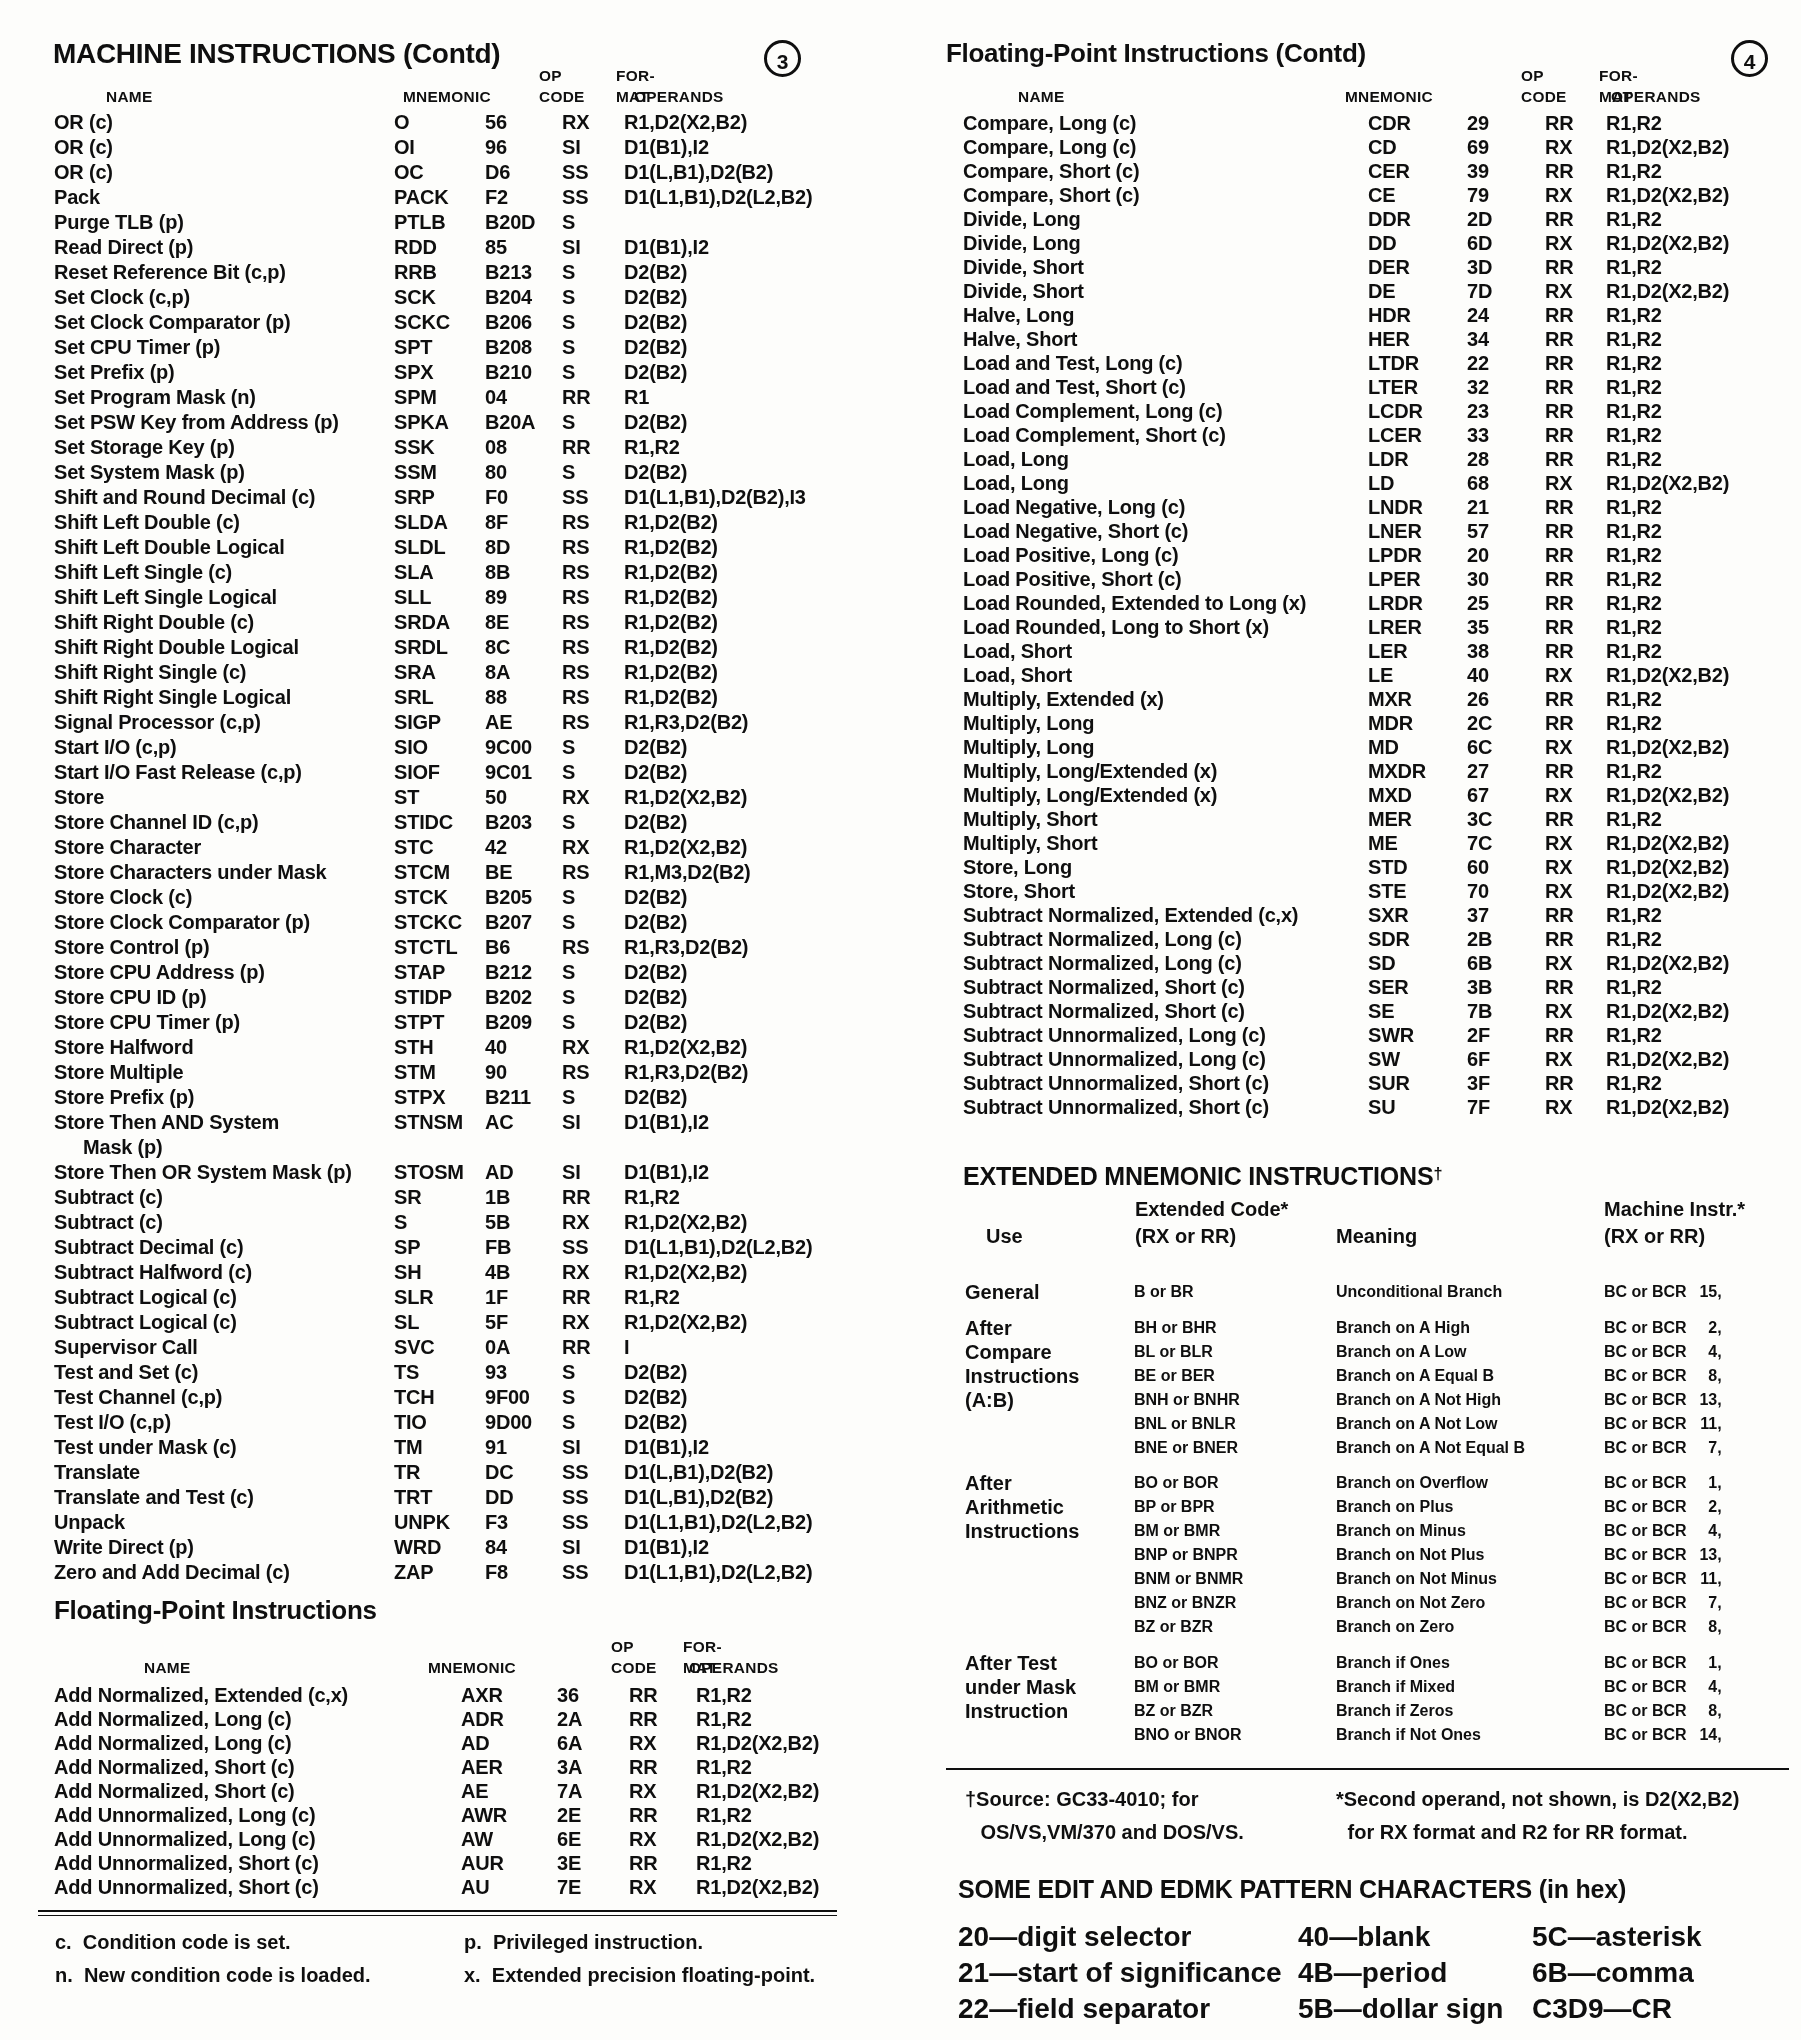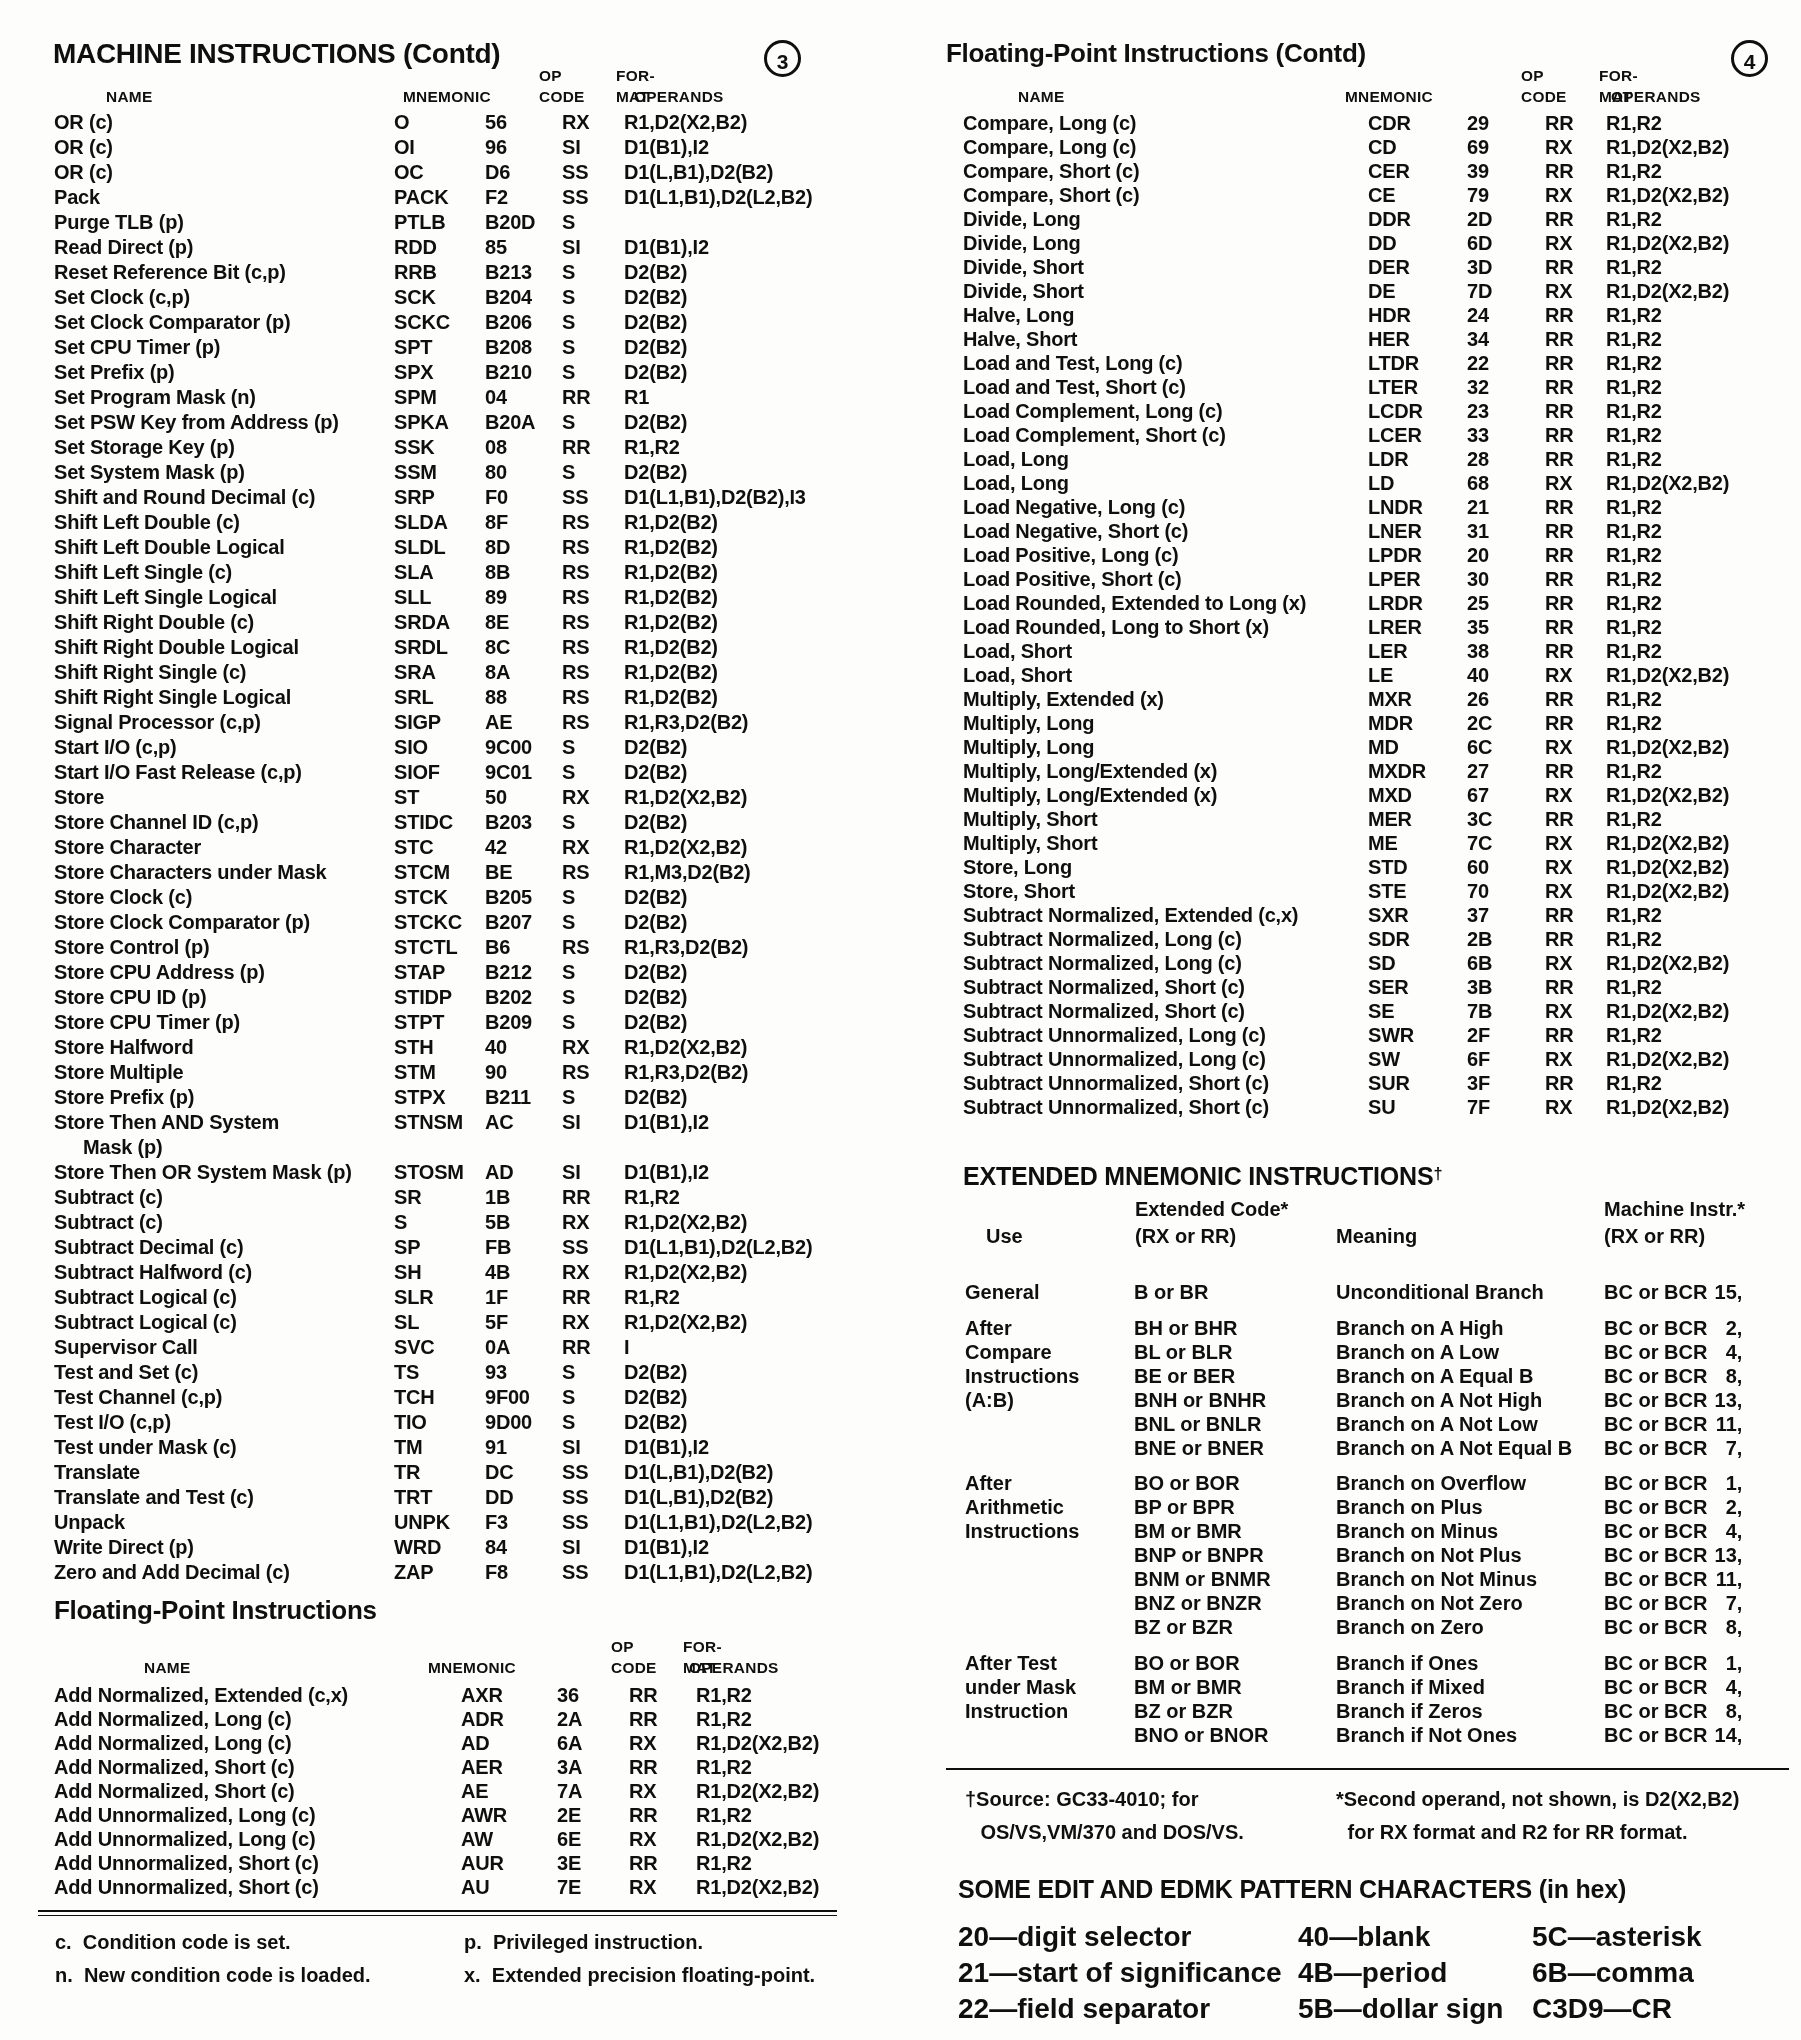--- a/index.html
+++ b/index.html
@@ -26,21 +26,21 @@
   .it{}
   .l2{padding-left:29px}
   .rule{border:0;background:none}
   .rule-double{height:2.9px;border-top:2.9px solid #0f0f0f;border-bottom:1.9px solid #0f0f0f}
   .rule-single{height:0;border-top:2.9px solid #0f0f0f}
   .fn{font-size:20px;line-height:33px;white-space:nowrap}
   .ext-group{display:flex;margin-top:11.5px}
   .ext-group:first-child{margin-top:10px}
   .ext-use{width:169px;flex:0 0 169px;font-size:20px;line-height:24px;white-space:nowrap}
   .ext-rows{flex:1}
-  .ext-row{display:grid;grid-template-columns:202px 268px 1fr;font-size:20px;line-height:24px;white-space:nowrap}
+  .ext-row{display:grid;grid-template-columns:202px 268px 1fr;font-size:16px;line-height:24px;white-space:nowrap}
   .mnum{display:inline-block;width:35px;text-align:right}
   .edit-col{font-size:28px;line-height:36px;white-space:nowrap}
   sup.dag{font-size:16.3px;vertical-align:5.8px}
 </style>
 </head>
 <body>
 
 <div class="abs title" style="left:53px;top:38px">MACHINE INSTRUCTIONS (Contd)</div>
 <div class="abs badge" style="left:764px;top:40px">3</div>
 
@@ -853,21 +853,21 @@
       <div class="c">LNDR</div>
       <div class="c">21</div>
       <div class="c">RR</div>
       <div class="c">R1,R2</div>
     </div>
     <div class="irow">
       <div>
         <div><span>Load Negative, Short</span> (c)</div>
       </div>
       <div class="c">LNER</div>
-      <div class="c">31</div>
+      <div class="c">57</div>
       <div class="c">RR</div>
       <div class="c">R1,R2</div>
     </div>
     <div class="irow">
       <div>
         <div><span>Load Positive, Long</span> (c)</div>
       </div>
       <div class="c">LPDR</div>
       <div class="c">20</div>
       <div class="c">RR</div>

